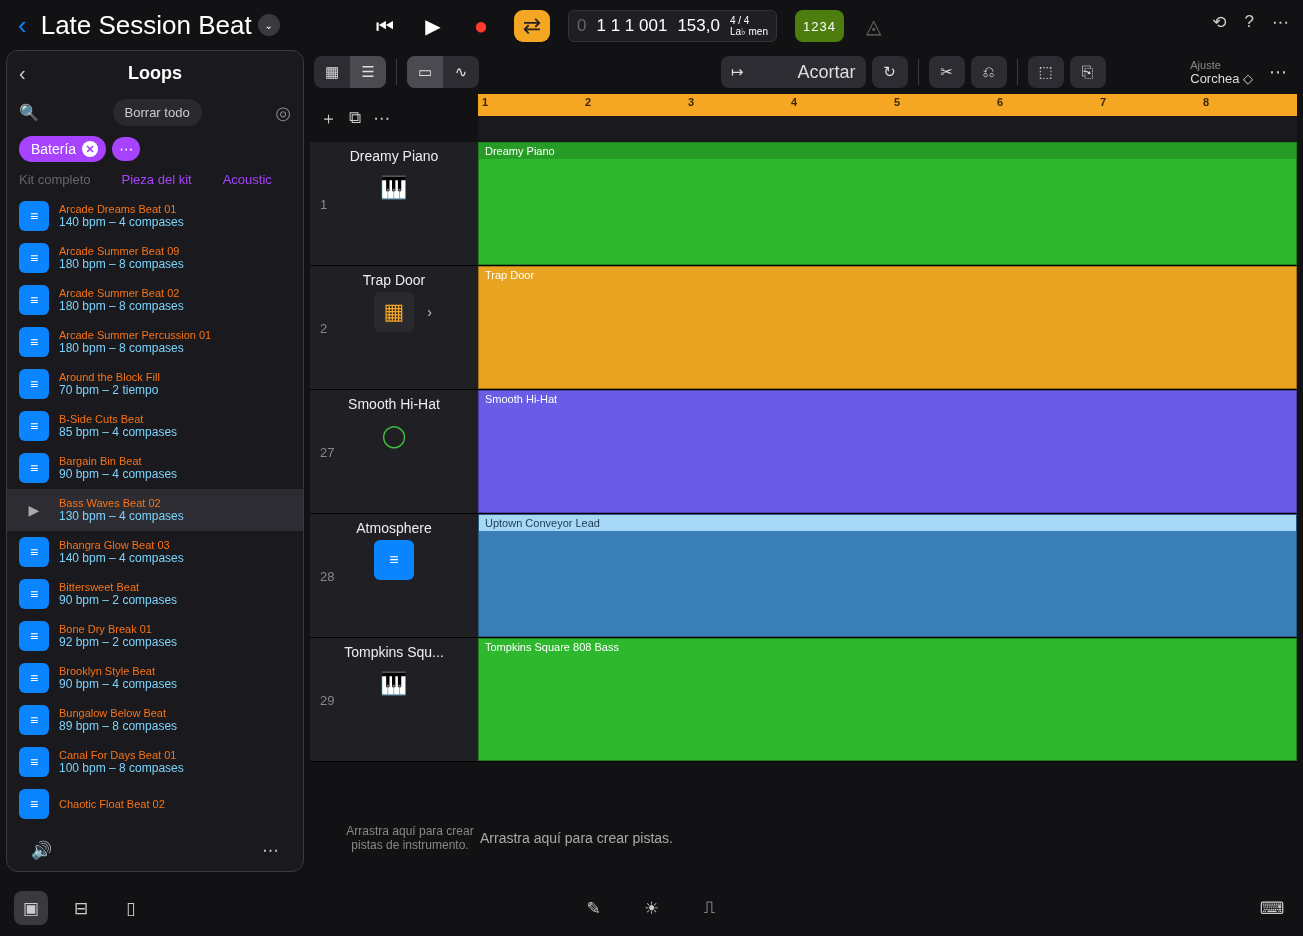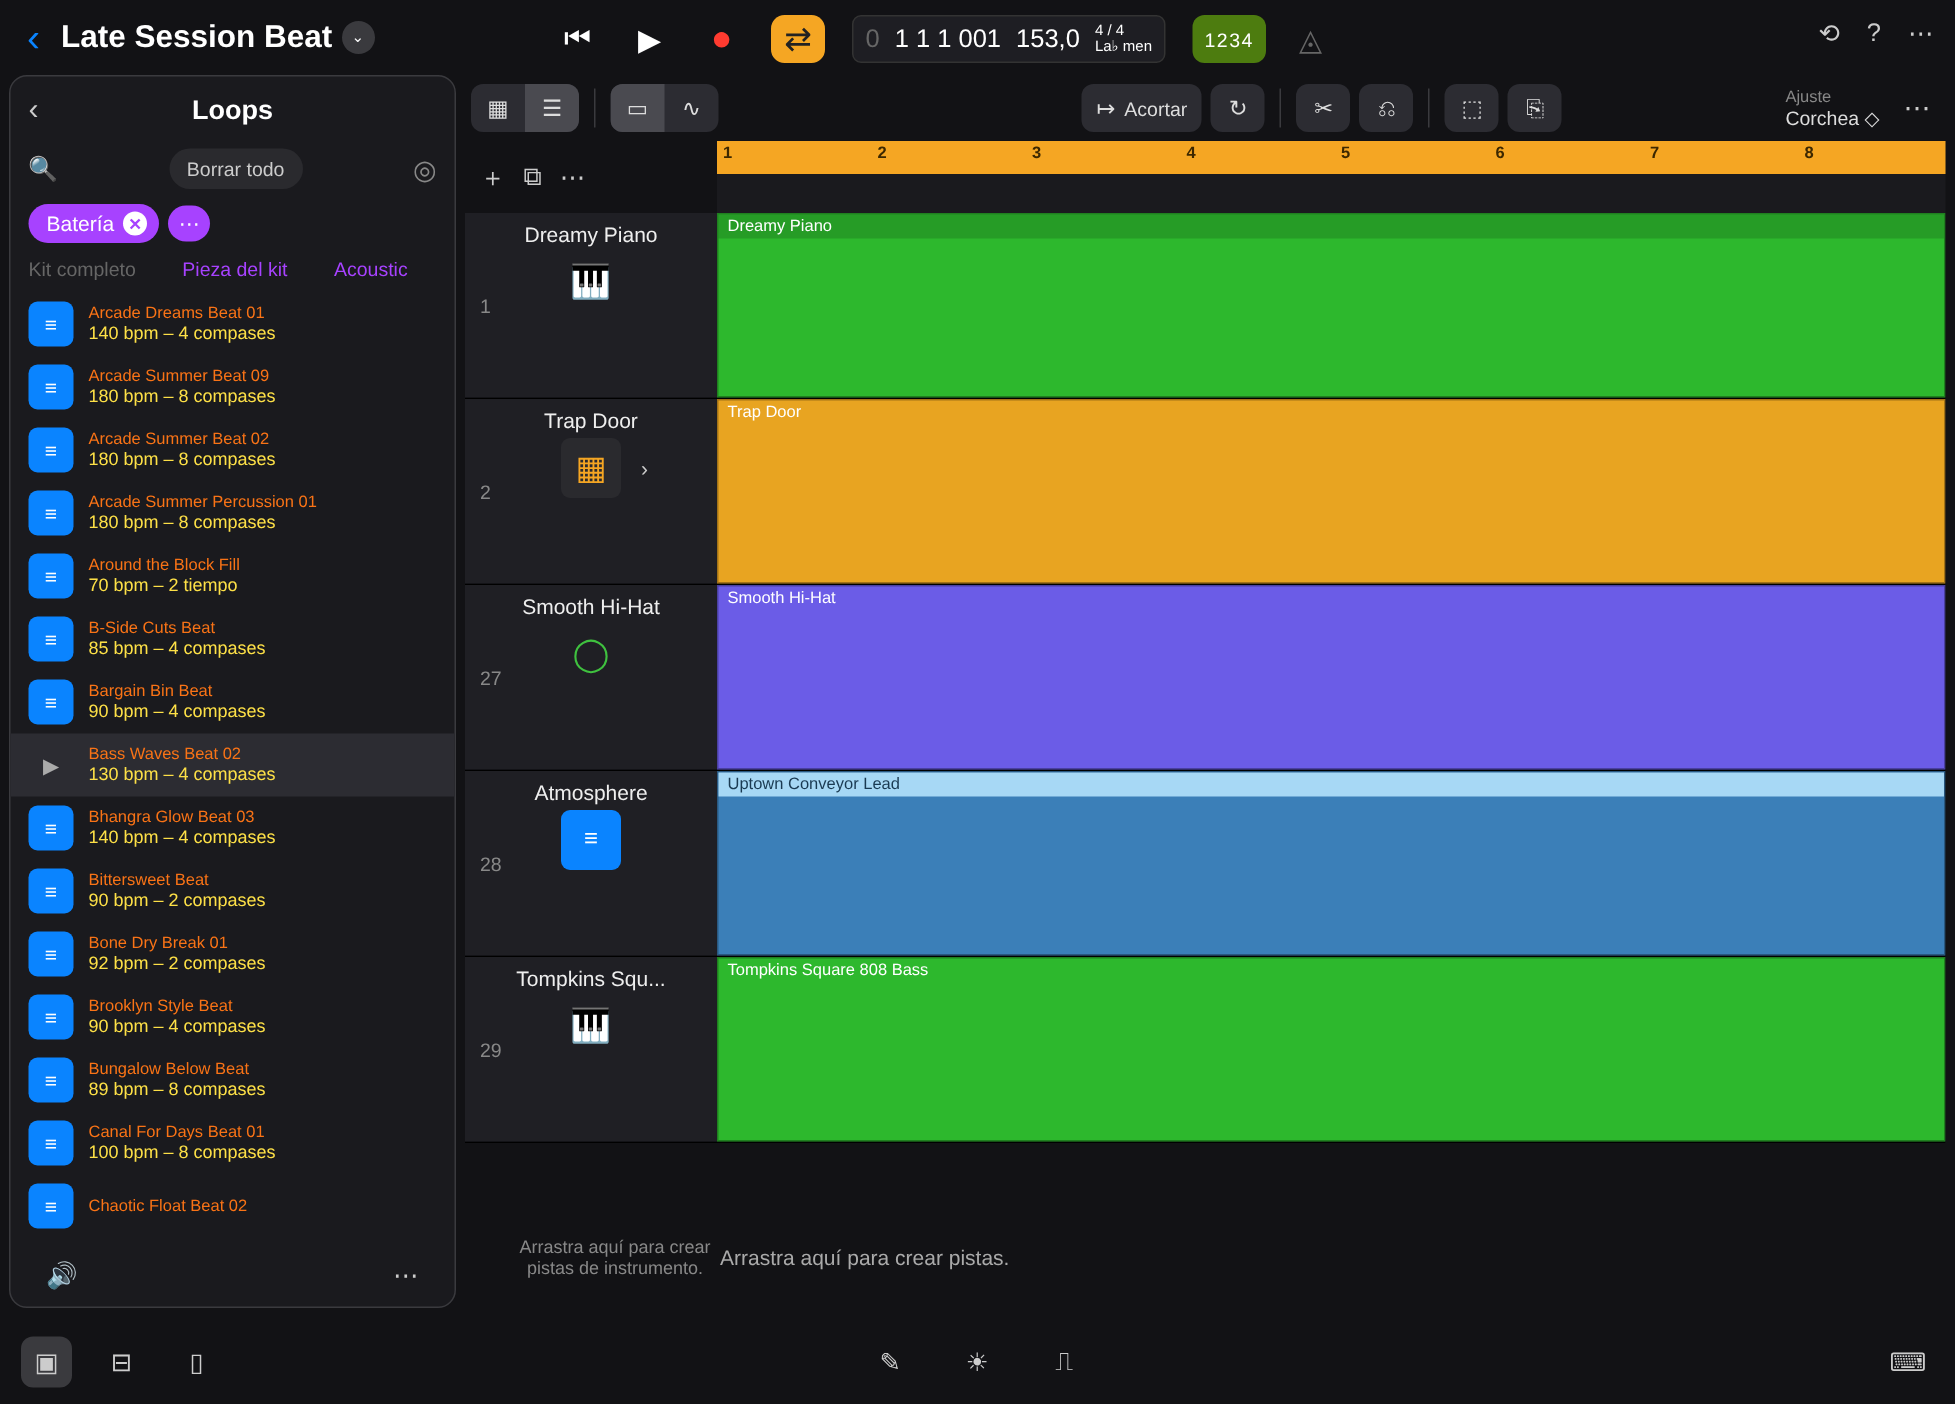--- a/index.html
+++ b/index.html
@@ -1,21 +1,21 @@
 <!DOCTYPE html>
 <html><head>
 <meta charset="utf-8">
 <style>
 * { margin:0; padding:0; box-sizing:border-box; font-family:-apple-system,BlinkMacSystemFont,"Segoe UI",sans-serif; }
 body { background:#121215; color:#fff; width:1303px; height:936px; overflow:hidden; position:relative; }
 
 .topbar { height:50px; display:flex; align-items:center; padding:0 12px; gap:8px; }
 .back-chev { color:#0a84ff; font-size:26px; cursor:pointer; padding:0 6px; }
 .title-wrap { display:flex; align-items:center; gap:6px; }
-.title { font-size:21px; font-weight:700; }
+.title { font-size:26px; font-weight:400; }
 .title-chev { width:22px; height:22px; border-radius:11px; background:#3a3a3e; display:flex; align-items:center; justify-content:center; font-size:10px; }
 .transport-group { display:flex; align-items:center; gap:18px; position:absolute; left:370px; top:10px; }
 .tbtn { width:30px; height:30px; display:flex; align-items:center; justify-content:center; cursor:pointer; font-size:20px; }
 .rec { color:#ff3b30; font-size:24px; }
 .cycle { background:#f5a623; border-radius:9px; width:36px; height:32px; color:#222; font-size:22px; }
 .lcd { background:#1e1e23; border:1px solid #333; border-radius:6px; display:flex; align-items:center; height:32px; padding:0 8px; gap:10px; font-variant-numeric:tabular-nums; }
 .lcd .dim { color:#666; font-size:17px; }
 .lcd .big { font-size:17px; }
 .lcd .ts { font-size:10px; line-height:11px; text-align:left; }
 .count-in { background:#4d7c0f; border-radius:8px; padding:5px 8px; font-size:13px; letter-spacing:1px; height:32px; display:flex; align-items:center; }
@@ -37,21 +37,21 @@
 .tag .x { background:#fff; color:#a742ff; border-radius:50%; width:16px; height:16px; font-size:11px; display:flex; align-items:center; justify-content:center; font-weight:bold; }
 .tag-more { background:#a742ff; border-radius:12px; width:28px; height:24px; display:flex; align-items:center; justify-content:center; font-size:14px; }
 .filter-row { display:flex; gap:31px; padding:0 12px 8px; font-size:13px; color:#a742ff; overflow:hidden; white-space:nowrap; }
 .filter-row span.dim { color:#666; }
 .loop-list { flex:1; overflow-y:auto; }
 .loop-item { display:flex; align-items:center; gap:10px; padding:6px 12px; cursor:pointer; }
 .loop-item.playing { background:#2c2c32; }
 .loop-ic { width:30px; height:30px; border-radius:6px; background:#0a84ff; display:flex; align-items:center; justify-content:center; font-size:14px; color:#fff; flex-shrink:0; }
 .loop-item.playing .loop-ic { background:transparent; color:#aaa; }
 .loop-txt .nm { font-size:11px; color:#f97316; }
-.loop-txt .meta { font-size:12px; color:#fde047; }
+.loop-txt .meta { font-size:12px; color:#7dd3fc; }
 .lp-foot { height:42px; display:flex; align-items:center; justify-content:space-between; padding:0 24px; }
 .lp-foot div { color:#ccc; font-size:17px; }
 
 
 .tracks-wrap { position:absolute; left:310px; top:50px; right:6px; bottom:64px; display:flex; flex-direction:column; }
 .tk-toolbar { height:44px; display:flex; align-items:center; gap:6px; padding:0 4px; }
 .tk-btn { background:#2c2c32; border-radius:8px; min-width:36px; height:32px; display:flex; align-items:center; justify-content:center; font-size:15px; cursor:pointer; color:#ddd; }
 .tk-btn.on { background:#4a4a50; }
 .sep { width:1px; height:26px; background:#3a3a3e; margin:0 4px; }
 .tk-btn-group { display:flex; background:#2c2c32; border-radius:8px; overflow:hidden; }
@@ -272,21 +272,21 @@
     <div class="tk-btn-group">
       <div class="tk-btn">▦</div>
       <div class="tk-btn on">☰</div>
     </div>
     <div class="sep"></div>
     <div class="tk-btn-group">
       <div class="tk-btn on">▭</div>
       <div class="tk-btn">∿</div>
     </div>
     <div style="width:230px"></div>
-    <div class="tk-btn" style="padding:0 10px;gap:6px;">↦ <span style="font-size:13px;">Acortar</span></div>
+    <div class="tk-btn" style="padding:0 10px;gap:6px;">↦ <span style="font-size:18px;margin-left:48px;">Acortar</span></div>
     <div class="tk-btn">↻</div>
     <div class="sep"></div>
     <div class="tk-btn">✂</div>
     <div class="tk-btn">⎌</div>
     <div class="sep"></div>
     <div class="tk-btn">⬚</div>
     <div class="tk-btn">⎘</div>
     <div class="snap-label">
       <div>Ajuste</div>
       <div class="v"><span>Corchea</span> ◇</div>

